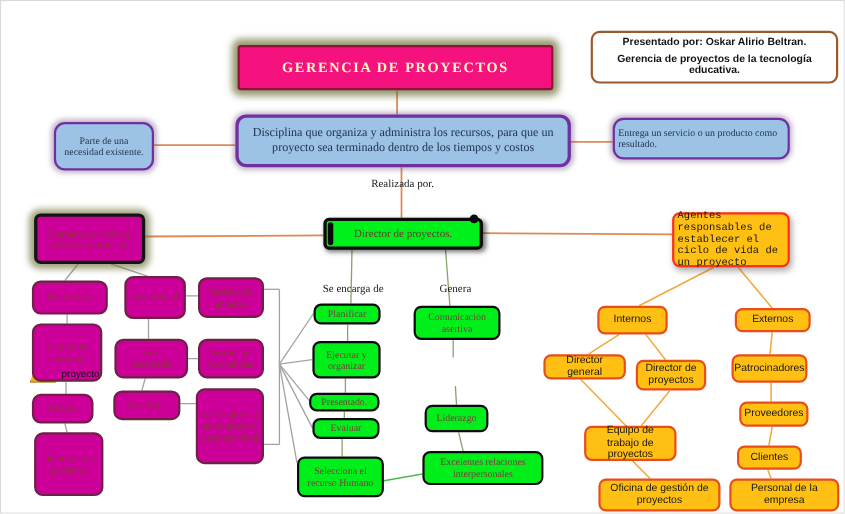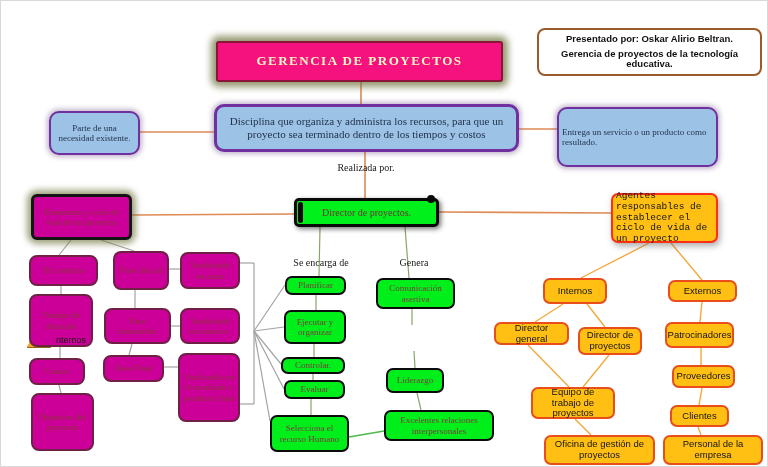--- a/index.html
+++ b/index.html
@@ -145,49 +145,49 @@
 
   <div class="node title-banner" style="left:215px;top:40px;width:287px;height:41px">GERENCIA  DE  PROYECTOS</div>
 
   <div class="node credit" style="left:536px;top:27px;width:225px;height:48px">
     <span>Presentado por: Oskar Alirio Beltran.</span>
     <span>Gerencia de proyectos de la tecnología educativa.</span>
   </div>
 
   <div class="node blue" style="left:213px;top:103px;width:305px;height:48px">Disciplina que organiza y administra los recursos, para que un proyecto sea terminado dentro de los tiempos y costos</div>
   <div class="node blue small" style="left:48px;top:110px;width:91px;height:44px">Parte de una necesidad existente.</div>
-  <div class="node blue small" style="left:556px;top:106px;width:161px;height:60px;text-align:left">Entrega un  servicio o un producto como resultado.</div>
+  <div class="node blue small" style="left:556px;top:106px;width:161px;height:38px;text-align:left">Entrega un  servicio o un producto como resultado.</div>
 
   <div class="node label" style="left:325px;top:161px;width:80px">Realizada por.</div>
 
   <div class="node director" style="left:293px;top:197px;width:145px;height:29px">Director de  proyectos.</div>
 
   <div class="node magenta hub" style="left:30px;top:193px;width:101px;height:46px">Elementos  y ciclo de vida de un proyecto</div>
   <div class="node gold big" style="left:610px;top:192px;width:107px;height:50px">Agentes  responsables  de establecer  el  ciclo  de  vida de un proyecto</div>
 
   <div class="node magenta" style="left:28px;top:254px;width:69px;height:31px">El contexto</div>
   <div class="node magenta" style="left:28px;top:293px;width:64px;height:53px">Tiempo de duración</div>
   <div class="node magenta" style="left:28px;top:357px;width:56px;height:27px">Costos</div>
   <div class="node magenta" style="left:30px;top:392px;width:63px;height:58px">Objetivos del proyecto</div>
 
   <div class="wedge" style="left:26px;top:333px;width:28px;height:12px"></div>
-  <div class="fragment" style="left:55px;top:334px">nternos</div>
+  <div class="fragment" style="left:55px;top:334px">proyecto</div>
 
   <div class="node magenta" style="left:112px;top:250px;width:56px;height:39px">Fase Inicial</div>
   <div class="node magenta" style="left:103px;top:307px;width:67px;height:36px">Fase intermedia</div>
   <div class="node magenta" style="left:102px;top:354px;width:61px;height:27px">Fase Final</div>
 
   <div class="node magenta" style="left:179px;top:251px;width:60px;height:37px">Verificable en actas</div>
   <div class="node magenta" style="left:179px;top:307px;width:60px;height:36px">Verificable en avances.</div>
   <div class="node magenta" style="left:177px;top:352px;width:62px;height:69px">Verificable en el resultado o producto final</div>
 
   <div class="node label" style="left:283px;top:256px;width:74px">Se encarga  de</div>
   <div class="node green" style="left:284px;top:275px;width:61px;height:19px">Planificar</div>
   <div class="node green" style="left:283px;top:309px;width:62px;height:34px">Ejecutar  y organizar</div>
-  <div class="node green" style="left:280px;top:356px;width:64px;height:17px">Controlar.</div>
+  <div class="node green" style="left:280px;top:356px;width:64px;height:17px">Presentado.</div>
   <div class="node green" style="left:283px;top:379px;width:61px;height:19px">Evaluar</div>
   <div class="node green" style="left:269px;top:414px;width:79px;height:37px">Selecciona el recurso Humano</div>
 
   <div class="node label" style="left:391px;top:256px;width:44px">Genera</div>
   <div class="node green" style="left:375px;top:277px;width:79px;height:31px">Comunicación asertiva</div>
   <div class="node green" style="left:385px;top:367px;width:58px;height:25px">Liderazgo</div>
   <div class="node green" style="left:383px;top:409px;width:110px;height:31px">Excelentes relaciones interpersonales</div>
 
   <div class="node gold" style="left:667px;top:279px;width:69px;height:22px">Externos</div>
   <div class="node gold" style="left:542px;top:277px;width:64px;height:26px">Internos</div>

